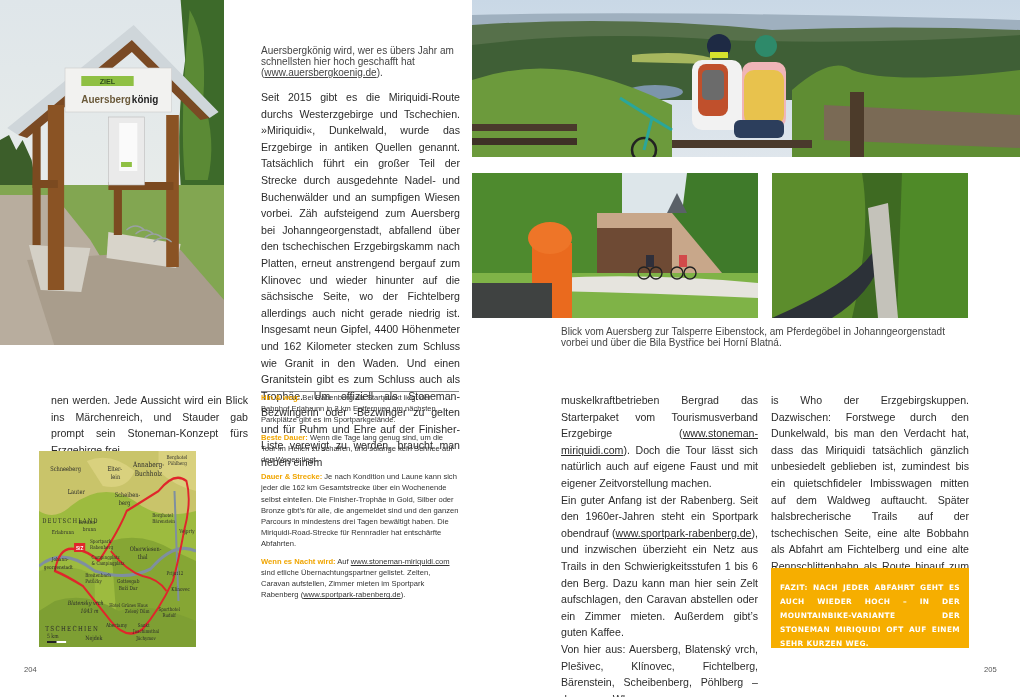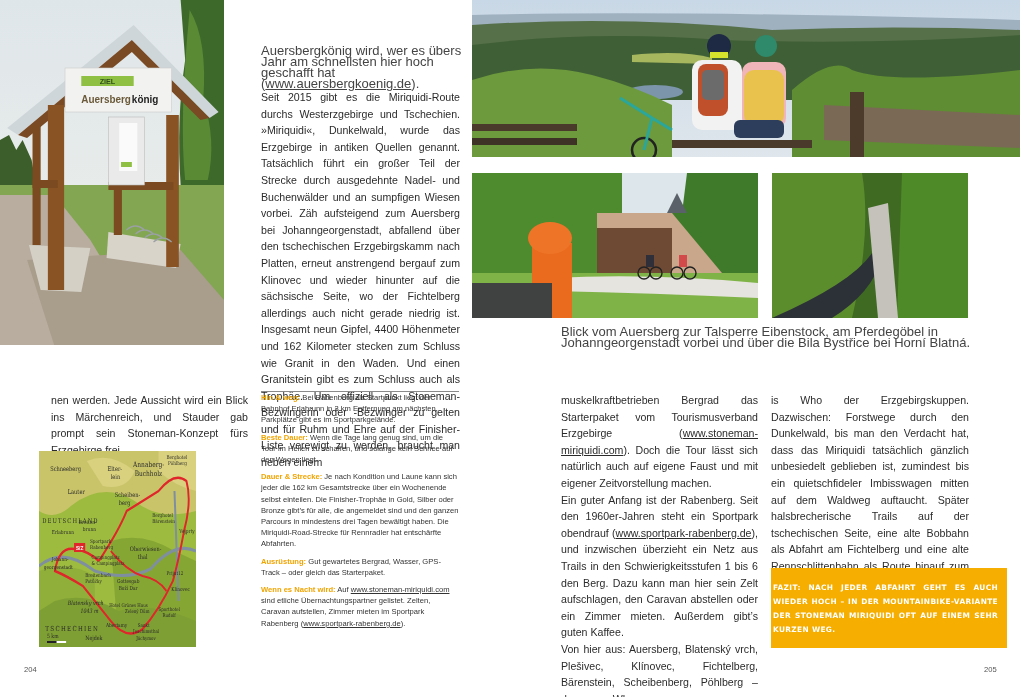--- a/index.html
+++ b/index.html
@@ -18,43 +18,43 @@
     line-height: 16.6px;
     text-align: justify;
     color: #2b2b2b;
     hyphens: manual;
   }
   .body-text p + p { margin-top: 0; }
   .u { text-decoration: underline; }
 
   .caption {
     position: absolute;
-    font-size: 13px;
+    font-size: 10px;
     line-height: 11px;
     color: #444;
   }
 
   
   .info {
     position: absolute;
     left: 261px; top: 391px; width: 198px;
     border-top: 1.5px solid #8a8a8a;
     font-size: 7.6px;
     line-height: 11.2px;
     color: #333;
   }
   .info .entry { margin-bottom: 6px; }
   .info .head { color: #f0a500; font-weight: bold; }
 
   
   .fazit {
     position: absolute;
-    left: 771px; top: 568px; width: 236px; height: 80px;
+    left: 771px; top: 568px; width: 198px; height: 80px;
     background: #f6ae00;
-    padding: 13px 9px 0 2px;
+    padding: 13px 9px 0 9px;
     color: #ffffff;
     font-family: "DejaVu Sans", sans-serif;
     font-weight: bold;
     font-size: 7.4px;
     line-height: 14px;
     letter-spacing: 0.35px;
     text-transform: uppercase;
     text-align: justify;
   }
 
@@ -206,23 +206,20 @@
   <div class="entry">
     <span class="head">Hin &amp; weg:</span><span> Bei Rabenberg als Startpunkt liegt der Bahnhof Erlabrunn in 3 km Entfernung am nächsten. Parkplätze gibt es im Sportparkgelände.</span>
   </div>
   <div class="entry">
     <span class="head">Beste Dauer:</span><span> Wenn die Tage lang genug sind, um die Tour im Hellen zu schaffen, und solange kein Schnee auf den Wegen liegt.</span>
   </div>
   <div class="entry">
     <span class="head">Dauer &amp; Strecke:</span><span> Je nach Kondition und Laune kann sich jeder die 162 km Gesamtstrecke über ein Wochenende selbst einteilen. Die Finisher-Trophäe in Gold, Silber oder Bronze gibt’s für alle, die angemeldet sind und den ganzen Parcours in mindestens drei Tagen bewältigt haben. Die Miriquidi-Road-Strecke für Rennradler hat entschärfte Abfahrten.</span>
   </div>
   <div class="entry">
-    <span class="head">Ausrüstung:</span><span> Gut gewartetes Bergrad, Wasser, GPS-Track – oder gleich das Starterpaket.</span>
-  </div>
-  <div class="entry">
     <span class="head">Wenn es Nacht wird:</span><span> Auf </span><span class="u">www.stoneman-miriquidi.com</span><span> sind etliche Übernachtungspartner gelistet. Zelten, Caravan aufstellen, Zimmer mieten im Sportpark Rabenberg (</span><span class="u">www.sportpark-rabenberg.de</span><span>).</span>
   </div>
 </div>
 
 <div class="pagenum" style="left:24px;">204</div>
 
 <div class="photo" style="left:472px;top:0;width:548px;height:157px;">
   <svg viewBox="0 0 548 157" preserveAspectRatio="none">
     <defs>
       <linearGradient id="sky2" x1="0" y1="0" x2="0" y2="1">

